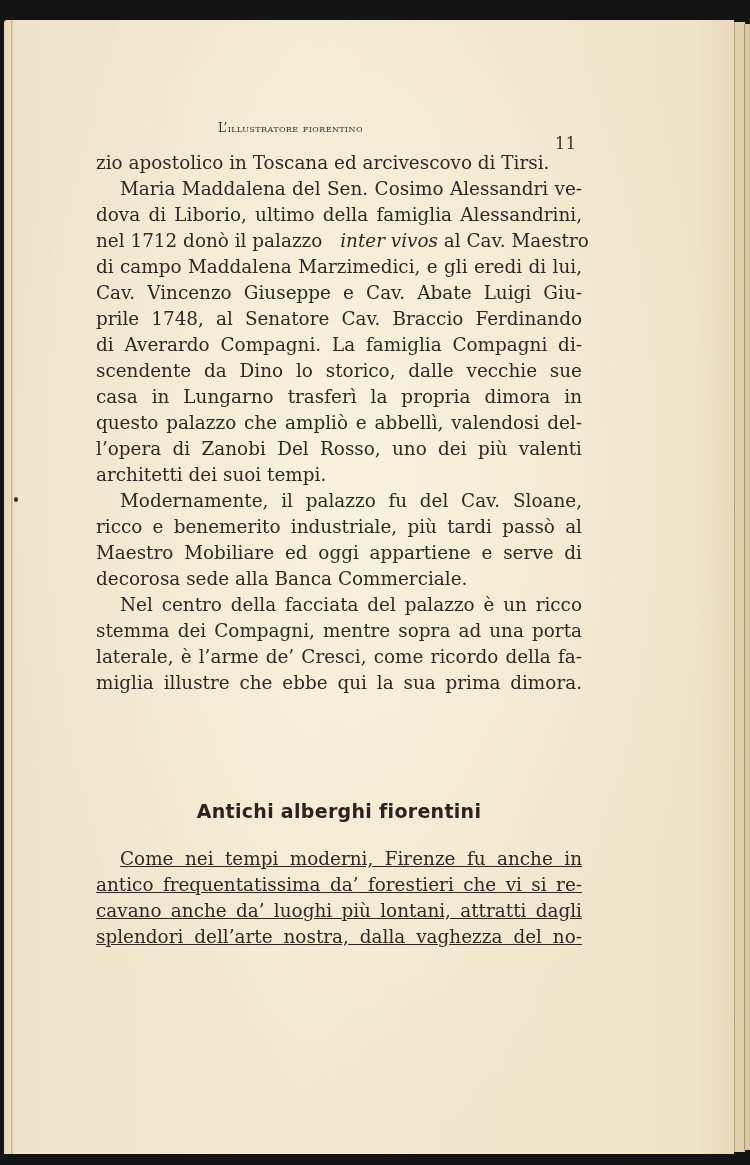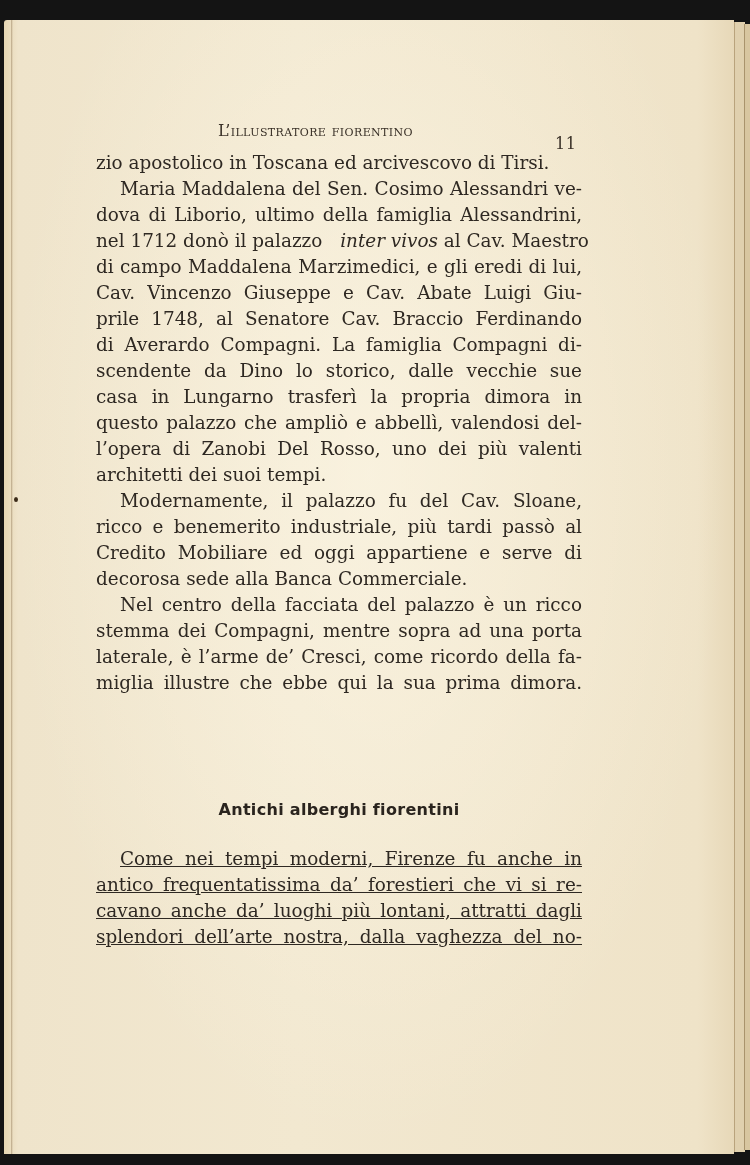--- a/index.html
+++ b/index.html
@@ -30,36 +30,36 @@
   }
   .binding-hole {
     position:absolute; left:14px; top:497px; width:4px; height:5px;
     background:#3a2a18; border-radius:50%;
   }
   .running-head {
     position:absolute; left:150px; top:118px; width:430px; height:22px;
     color:#3a3128; font-size:12.5px; letter-spacing:0.6px;
   }
   .running-head .title {
-    position:absolute; left:68px; top:3px; font-variant:small-caps; font-size:16px; letter-spacing:0.4px;
+    position:absolute; left:68px; top:3px; font-variant:small-caps; font-size:12px; letter-spacing:0.4px;
   }
   .running-head .num {
     position:absolute; left:405px; top:16px; font-size:16px;
   }
   .text {
     position:absolute; left:96px; top:150px; width:486px;
     color:#2e2822; font-size:18.4px; line-height:26px;
   }
   .line { display:block; white-space:nowrap; text-align:justify; text-align-last:justify; height:26px; }
   .line.last { text-align-last:left; }
   .line.indent { padding-left:24px; }
   .heading {
     position:absolute; left:96px; top:800px; width:486px; text-align:center;
     font-family:"DejaVu Sans", "Liberation Sans", sans-serif; font-weight:bold;
-    font-size:16px; color:#2a241e; letter-spacing:0.3px;
+    font-size:19px; color:#2a241e; letter-spacing:0.3px;
   }
   .text2 { top:846px;text-decoration:underline; }
   em { font-style:italic;margin-left:12px; }
 </style>
 </head>
 <body>
 
 <div class="page"></div>
 <div class="fold"></div>
 <div class="right-edge"></div>
@@ -80,21 +80,21 @@
     <span class="line">Cav. Vincenzo Giuseppe e Cav. Abate Luigi Giu-</span>
     <span class="line">prile 1748, al Senatore Cav. Braccio Ferdinando</span>
     <span class="line">di Averardo Compagni. La famiglia Compagni di-</span>
     <span class="line">scendente da Dino lo storico, dalle vecchie sue</span>
     <span class="line">casa in Lungarno trasferì la propria dimora in</span>
     <span class="line">questo palazzo che ampliò e abbellì, valendosi del-</span>
     <span class="line">l’opera di Zanobi Del Rosso, uno dei più valenti</span>
     <span class="line last">architetti dei suoi tempi.</span>
     <span class="line indent">Modernamente, il palazzo fu del Cav. Sloane,</span>
     <span class="line">ricco e benemerito industriale, più tardi passò al</span>
-    <span class="line">Credito Mobiliare ed oggi appartiene e serve di</span>
+    <span class="line">Maestro Mobiliare ed oggi appartiene e serve di</span>
     <span class="line last">decorosa sede alla Banca Commerciale.</span>
     <span class="line indent">Nel centro della facciata del palazzo è un ricco</span>
     <span class="line">stemma dei Compagni, mentre sopra ad una porta</span>
     <span class="line">laterale, è l’arme de’ Cresci, come ricordo della fa-</span>
     <span class="line">miglia illustre che ebbe qui la sua prima dimora.</span>
   </div>
 
 <div class="heading">Antichi alberghi fiorentini</div>
 
 <div class="text text2" id="part2">

